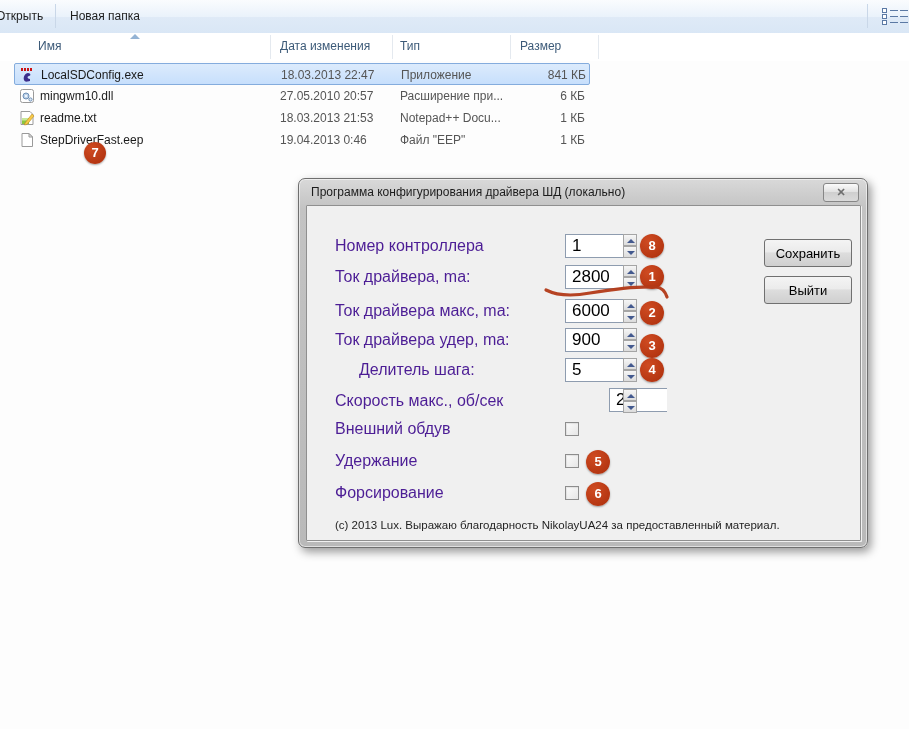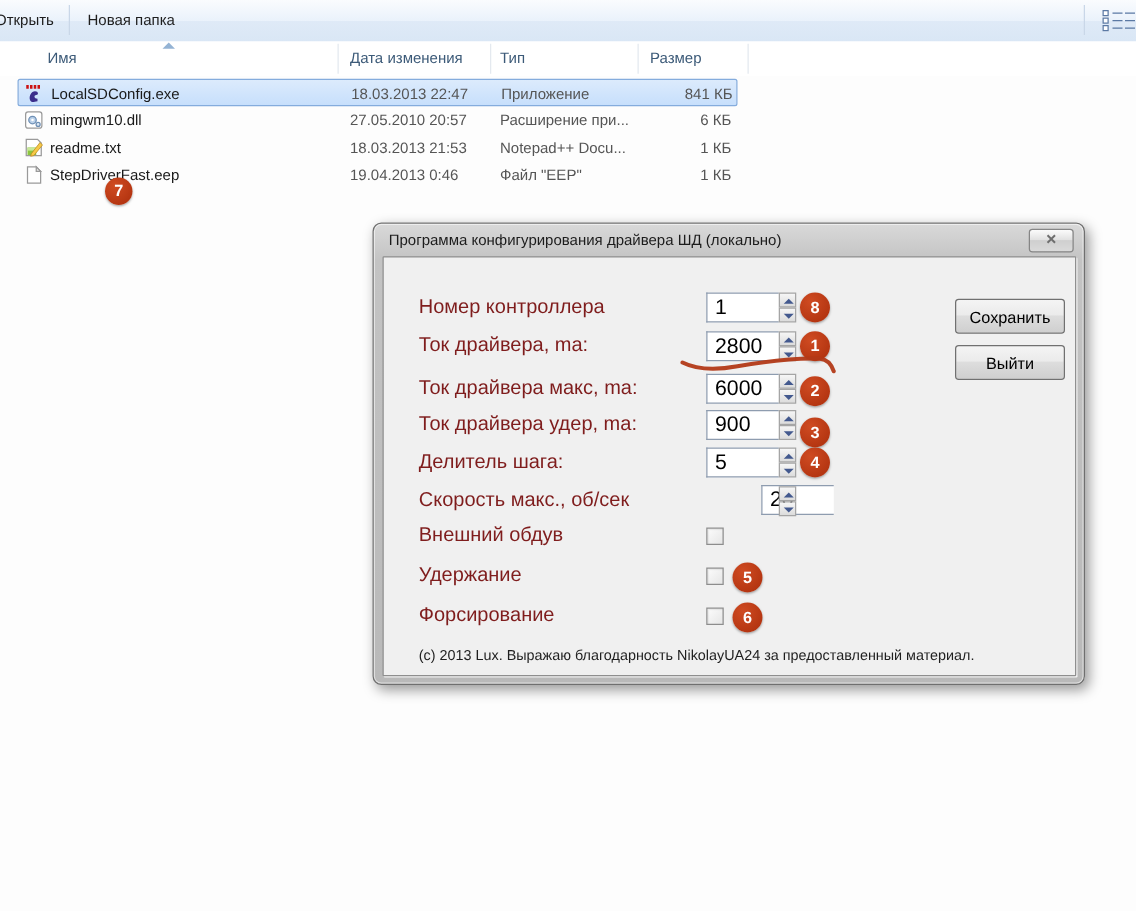--- a/index.html
+++ b/index.html
@@ -67,21 +67,21 @@
     border:1px solid #868686; border-radius:3px;
     color:#6e6e6e; font-size:11px; font-weight:bold; text-align:center; line-height:17px; cursor:default;
   }
   .dlg-panel {
     position:absolute; left:7px; top:26px; width:555px; height:336px;
     background:#f0f0f0; border:1px solid #8f8f8f; border-radius:1px;
     box-shadow:1px 1px 0 rgba(255,255,255,0.8);
   }
 
   
-  .fld-label { position:absolute; left:28px; font-size:16px; color:#7f1d1d; white-space:nowrap; }
+  .fld-label { position:absolute; left:28px; font-size:16px; color:#4c1d95; white-space:nowrap; }
   .fld-input {
     position:absolute; left:258px; width:58px; height:24px;
     background:#fff; border:1px solid #8e9caf; border-right:none;
     font-size:17px; color:#000; line-height:22px; padding-left:6px;
   }
   .spinner { position:absolute; left:316px; width:14px; height:24px; }
   .spin-btn {
     position:absolute; left:0; width:14px; height:12px;
     background:linear-gradient(180deg,#f6f6f6,#dcdcdc); border:1px solid #a5a5a5;
   }
@@ -261,21 +261,21 @@
     <div class="spinner" style="top:122px;">
       <div class="spin-btn spin-up">
           <i></i>
         </div>
       <div class="spin-btn spin-down">
           <i></i>
         </div>
     </div>
     <div class="badge" style="left:333px; top:128px;">3</div>
 
-    <div class="fld-label" style="top:155px;">Делитель шага:</div>
+    <div class="fld-label" style="top:155px;margin-left:24px;">Делитель шага:</div>
     <div class="fld-input" style="top:152px;">5</div>
     <div class="spinner" style="top:152px;">
       <div class="spin-btn spin-up">
           <i></i>
         </div>
       <div class="spin-btn spin-down">
           <i></i>
         </div>
     </div>
     <div class="badge" style="left:333px; top:152px;">4</div>

